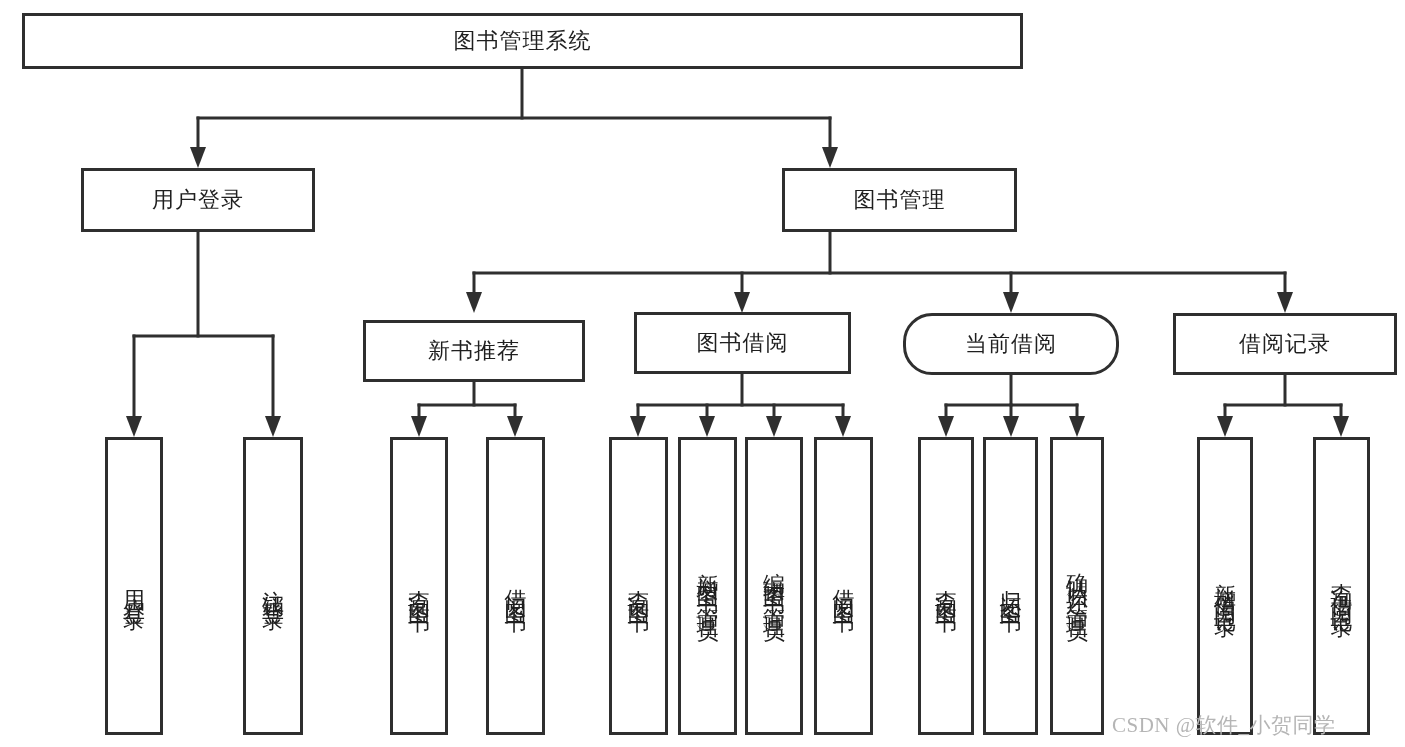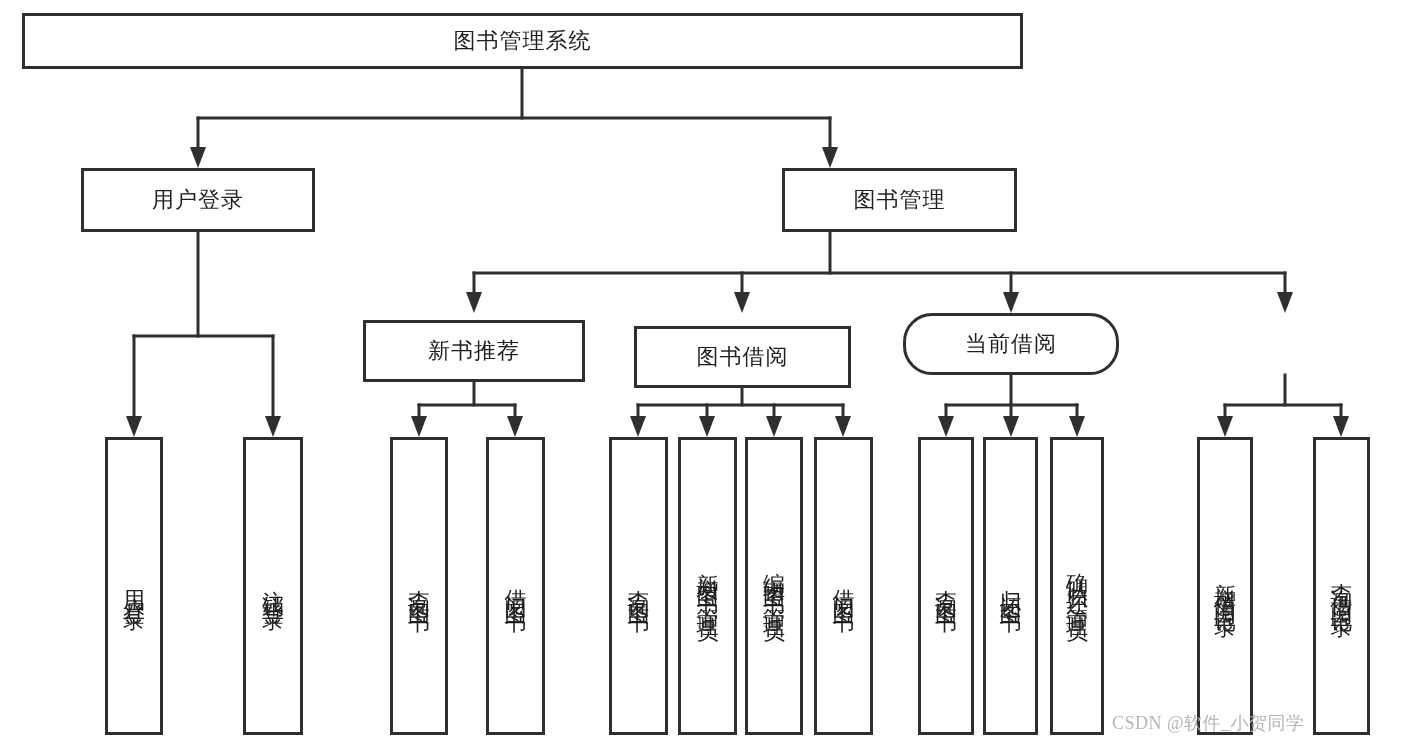--- a/index.html
+++ b/index.html
@@ -38,21 +38,21 @@
   .vbox{
     writing-mode:vertical-rl;
     letter-spacing:7px;
     white-space:normal;
     font-size:22px;
   }
   .watermark{
     position:absolute;
     left:1112px;top:711px;
     width:225px;
-    font-size:18px;
+    font-size:21px;
     letter-spacing:0.5px;
     color:var(--watermark);
     white-space:nowrap;
     z-index:5;
   }
 </style>
 </head>
 <body>
 
 <div class="canvas">
@@ -111,22 +111,23 @@
       <line x1="1341" y1="405" x2="1341" y2="422"></line>
       <polygon points="1333,416 1349,416 1341,437"></polygon>
     </svg>
 
   <div class="hbox" style="left:22px;top:13px;width:1001px;height:56px;">图书管理系统</div>
 
   <div class="hbox" style="left:81px;top:168px;width:234px;height:64px;">用户登录</div>
   <div class="hbox" style="left:748px;top:168px;width:235px;height:64px;margin-left:34px;">图书管理</div>
 
   <div class="hbox" style="left:363px;top:320px;width:222px;height:62px;">新书推荐</div>
-  <div class="hbox" style="left:634px;top:326px;width:217px;height:62px;">图书借阅</div>
+  <div class="hbox" style="left:634px;top:312px;width:217px;height:62px;">图书借阅</div>
   <div class="hbox" style="left:903px;top:313px;width:216px;height:62px;border-radius:29px;">当前借阅</div>
+  <div class="hbox" style="left:1173px;top:313px;width:224px;height:62px;">借阅记录</div>
 
   <div class="vbox" style="left:105px;top:437px;width:58px;height:298px;">用户登录</div>
   <div class="vbox" style="left:243px;top:437px;width:60px;height:298px;">注销登录</div>
 
   <div class="vbox" style="left:390px;top:437px;width:58px;height:298px;">查询图书</div>
   <div class="vbox" style="left:486px;top:437px;width:59px;height:298px;">借阅图书</div>
 
   <div class="vbox" style="left:609px;top:437px;width:59px;height:298px;">查询图书</div>
   <div class="vbox" style="left:678px;top:437px;width:59px;height:298px;">新增图书（管理员）</div>
   <div class="vbox" style="left:745px;top:437px;width:58px;height:298px;">编辑图书（管理员）</div>

